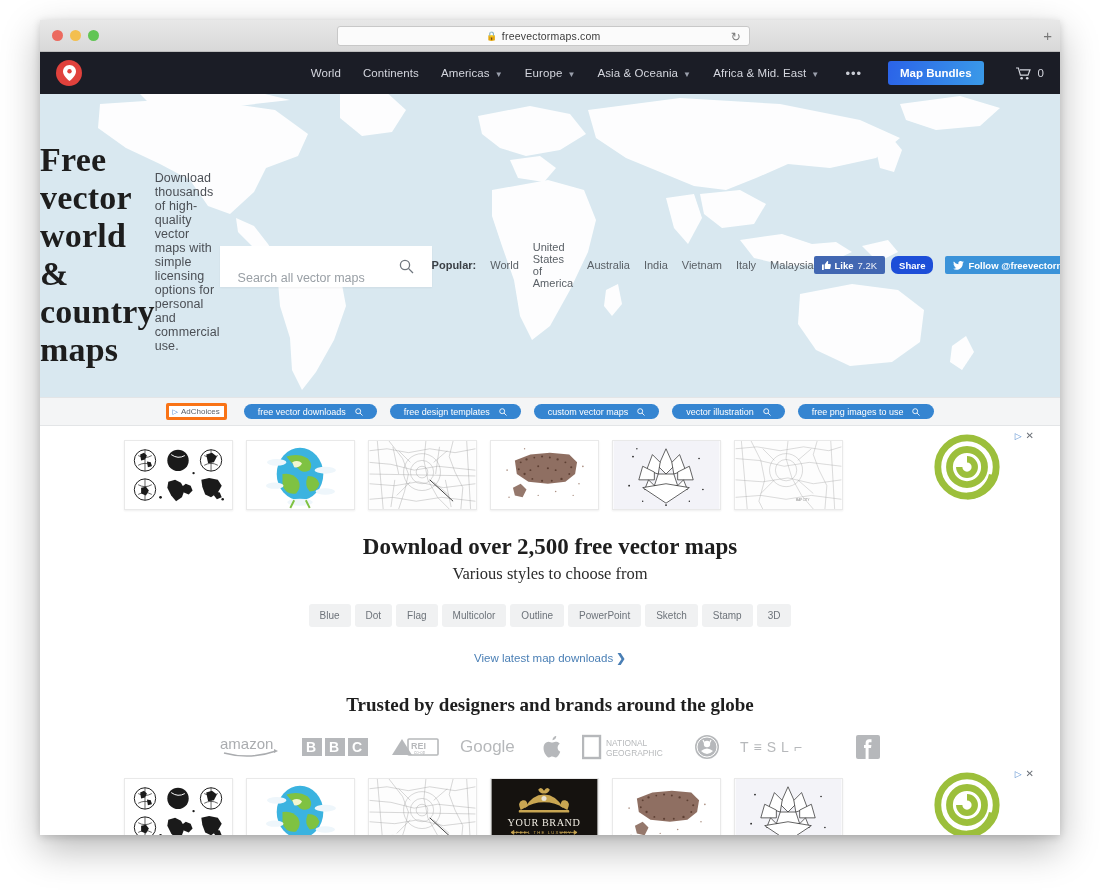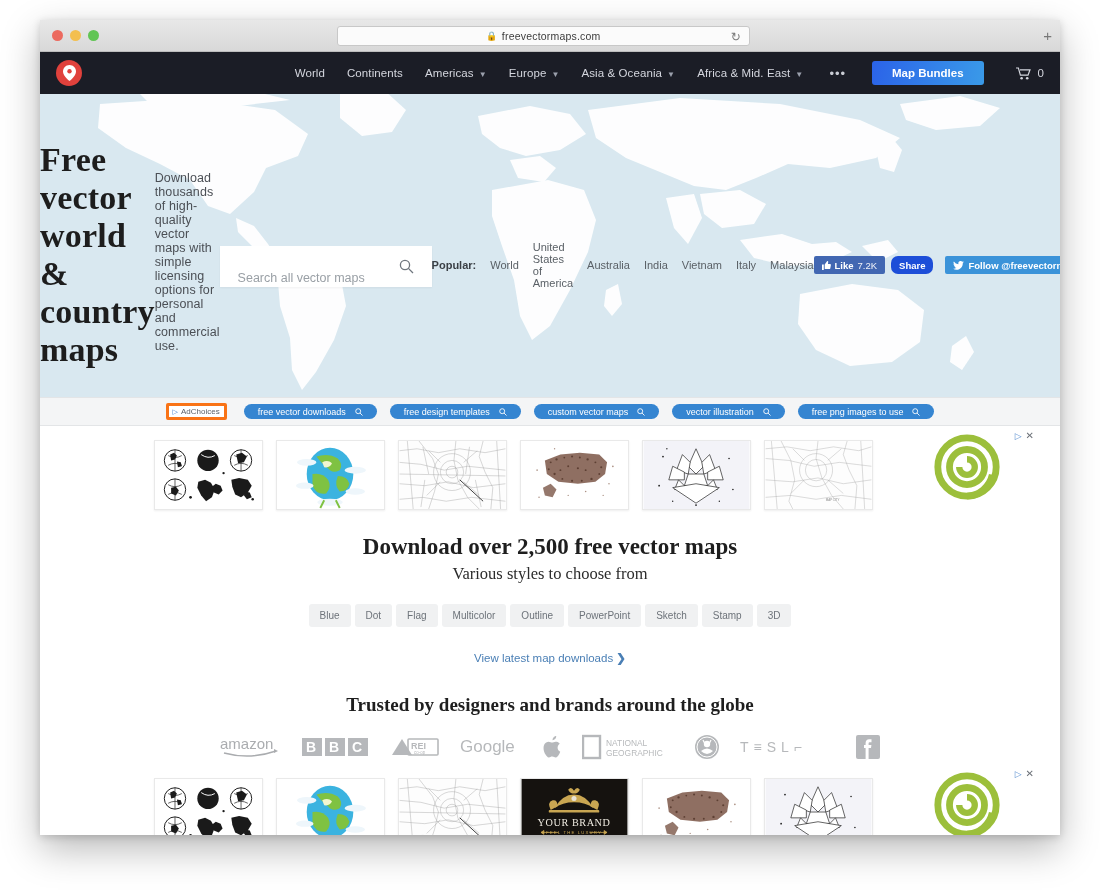--- a/index.html
+++ b/index.html
@@ -67,21 +67,21 @@
   }
   .nav-link {
     color: #d4d6de; font-size: 11.5px; letter-spacing: .1px;
     display: flex; align-items: center; gap: 5px; white-space: nowrap;
   }
   .caret { font-size: 8px; color: #9ba0ac; position: relative; top: 1px; }
   .dots-btn { color: #c9ccd4; font-size: 13px; letter-spacing: 1px; margin-left: 4px; }
   .bundles {
     background: linear-gradient(100deg,#2b63e8,#3a9ae8);
     color: #fff; font-size: 11.5px; font-weight: bold;
-    padding: 6px 20px; border-radius: 3px; margin-left: 4px; white-space: nowrap;
+    padding: 6px 12px; border-radius: 3px; margin-left: 4px; white-space: nowrap;
   }
   .cart { display: flex; align-items: center; gap: 7px; margin-left: 10px; color: #d4d6de; font-size: 11.5px; }
   .cart svg { display: block; }
 
   
   .hero {
     position: relative; height: 303px; overflow: hidden;
     background: #d9e8f0;
   }
   .hero-map { position: absolute; inset: 0; }
@@ -143,21 +143,21 @@
     background: #3585d1; color: #fff; font-size: 9px;
     height: 15px; padding: 0 14px; border-radius: 8px; white-space: nowrap;
   }
   .chip svg { flex: 0 0 auto; }
 
   
   .thumbs-wrap {
     position: relative; padding: 14px 0 0 0; background: #fff;
   }
   .thumbs-row {
-    display: flex; gap: 13px; padding-left: 114px;
+    display: flex; gap: 13px; padding-left: 84px;
   }
   .thumb {
     width: 109px; height: 70px; background: #fff;
     border: 1px solid #e9e9e9; box-shadow: 0 1px 2px rgba(0,0,0,0.07);
     overflow: hidden; position: relative;
   }
   .thumb svg, .thumb .brandcard { width: 100%; height: 100%; display: block; }
   .ad-logo {
     position: absolute; right: 44px; top: 6px; width: 98px; height: 72px;
   }

